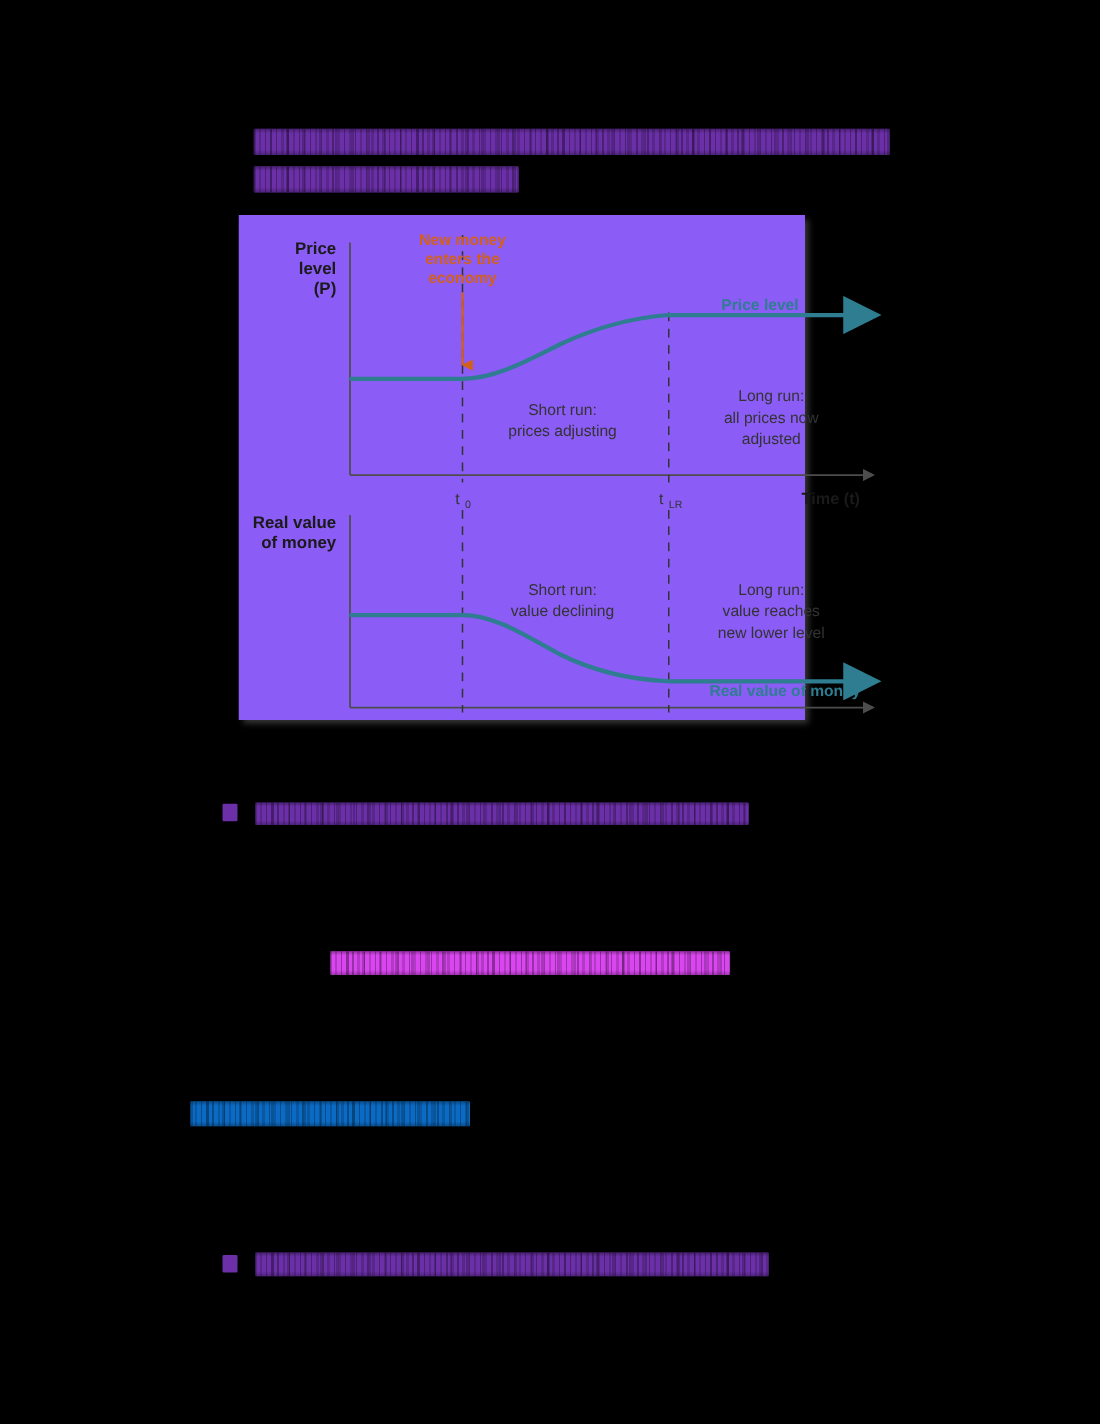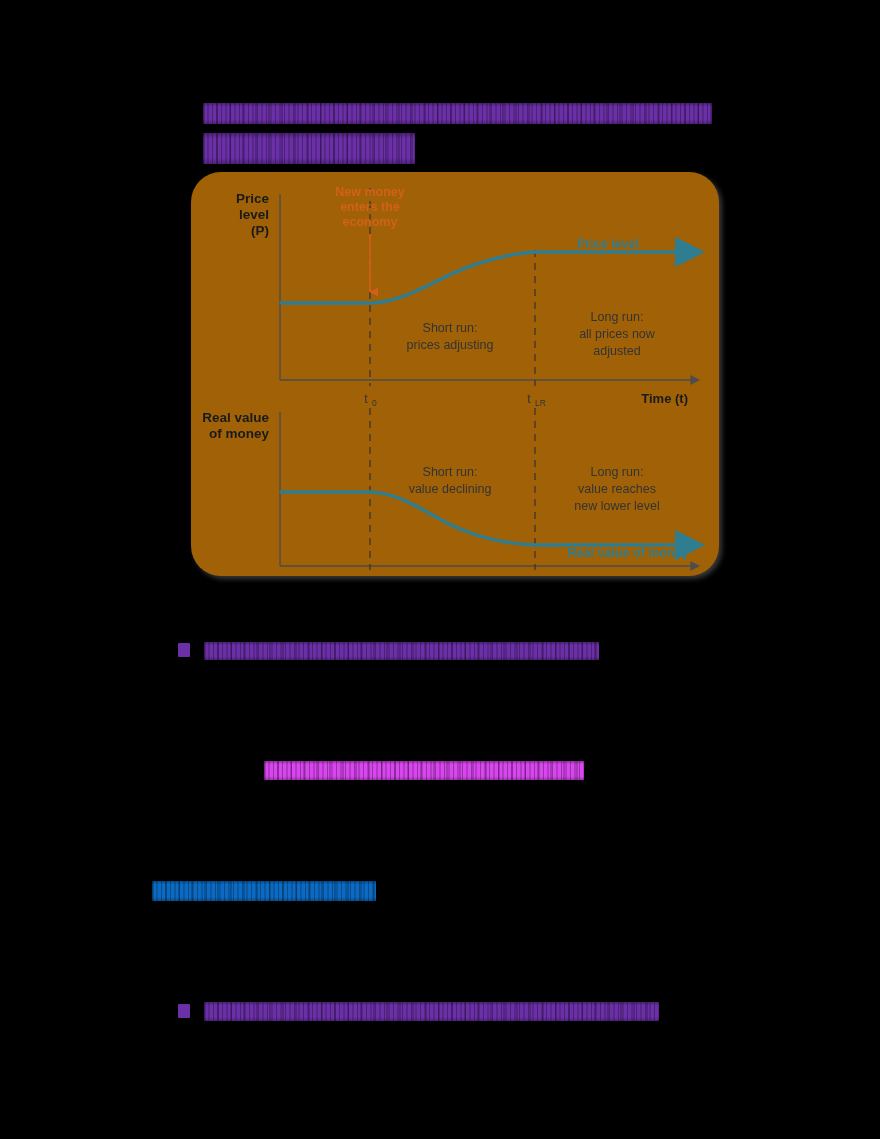--- a/index.html
+++ b/index.html
@@ -53,25 +53,24 @@
     position: absolute;
     background: #6b2fa8;
     border-radius: 1px;
   }
 
   
   #figure-panel {
     position: absolute;
     left: 191px;
     top: 172px;
-    width: 528px;
+    width: 453px;
     height: 404px;
-    background: #a16207;
+    background: #8b5cf6;
     box-shadow: 3px 3px 5px rgba(255,255,255,0.22);
-    border-radius: 30px;
   }
   #figure-svg { display: block; }
 
   .ax-label {
     font-family: "Liberation Sans", sans-serif;
     font-size: 13.5px;
     font-weight: bold;
     fill: #1a1a1a;
   }
   .anno {
@@ -105,21 +104,21 @@
     font-family: "Liberation Sans", sans-serif;
     font-size: 13px;
     font-weight: bold;
     fill: #1a1a1a;
   }
 </style>
 </head>
 <body>
 
 <div class="redacted purple" style="left:203px; top:103px; width:509px; height:21px;">Redacted heading line one spanning the full column width</div>
-<div class="redacted purple" style="left:203px; top:133px; width:212px; height:31px;">Redacted heading line two</div>
+<div class="redacted purple" style="left:203px; top:133px; width:212px; height:21px;">Redacted heading line two</div>
 
 <div id="figure-panel">
   <svg id="figure-svg" width="520" height="404" viewBox="0 0 520 404" xmlns="http://www.w3.org/2000/svg">
 
     <defs>
       <marker id="tealArrow" markerWidth="9" markerHeight="9" refX="1" refY="4.5" orient="auto" markerUnits="strokeWidth">
         <path d="M0,0 L9,4.5 L0,9 z" fill="#2e7d91"></path>
       </marker>
       <marker id="axisArrow" markerWidth="7" markerHeight="7" refX="0.5" refY="3.5" orient="auto" markerUnits="strokeWidth">
         <path d="M0,0 L7,3.5 L0,7 z" fill="#4d4d4d"></path>
@@ -188,13 +187,13 @@
 </div>
 
 <div class="bullet-mark" style="left:178px; top:643px; width:12px; height:14px;"></div>
 <div class="redacted purple" style="left:204px; top:642px; width:347px; height:18px;padding-left:48px;">Redacted purple bullet heading text</div>
 
 <div class="redacted blue" style="left:264px; top:761px; width:320px; height:19px;">Redacted blue inline highlighted term</div>
 
 <div class="redacted blue-dark" style="left:152px; top:881px; width:224px; height:20px;">Contractionary monetary policy</div>
 
 <div class="bullet-mark" style="left:178px; top:1004px; width:12px; height:14px;"></div>
-<div class="redacted purple" style="left:204px; top:1002px; width:455px; height:19px;">Redacted purple bullet heading text two</div>
+<div class="redacted purple" style="left:204px; top:1002px; width:411px; height:19px;">Redacted purple bullet heading text two</div>
 
 </body></html>

